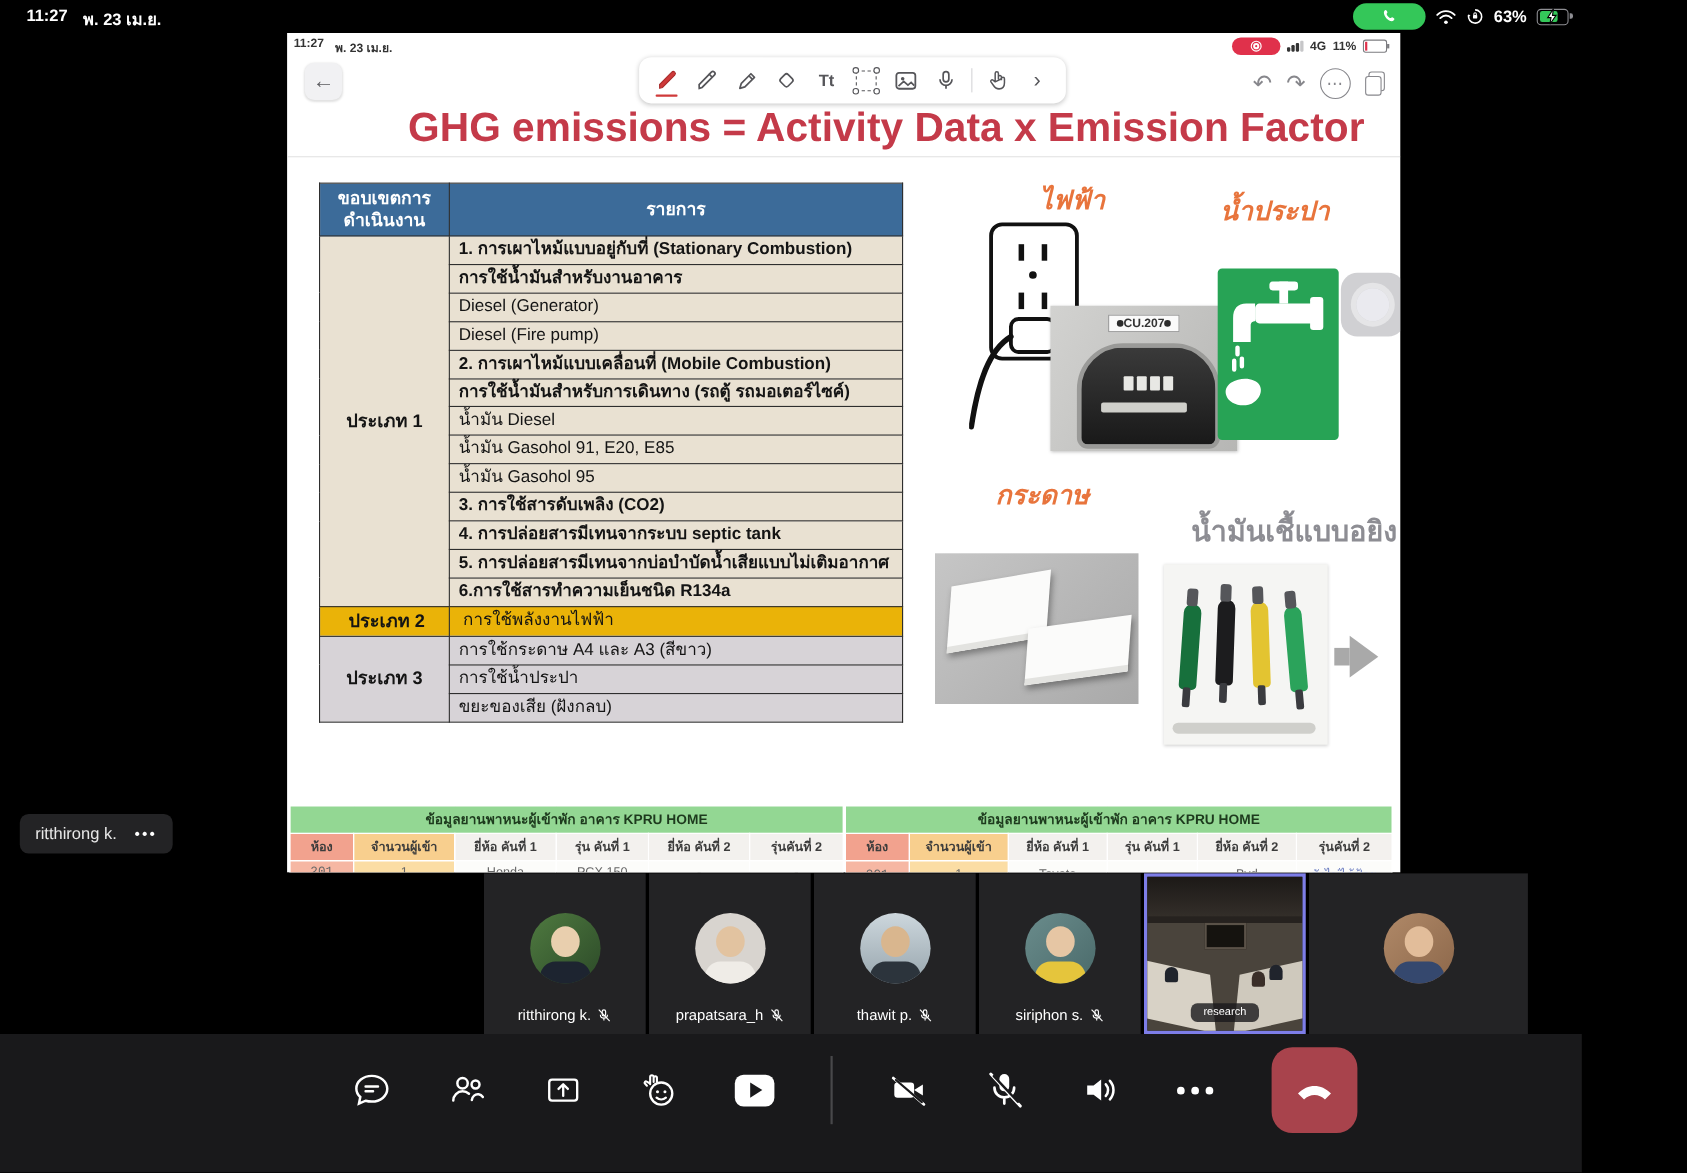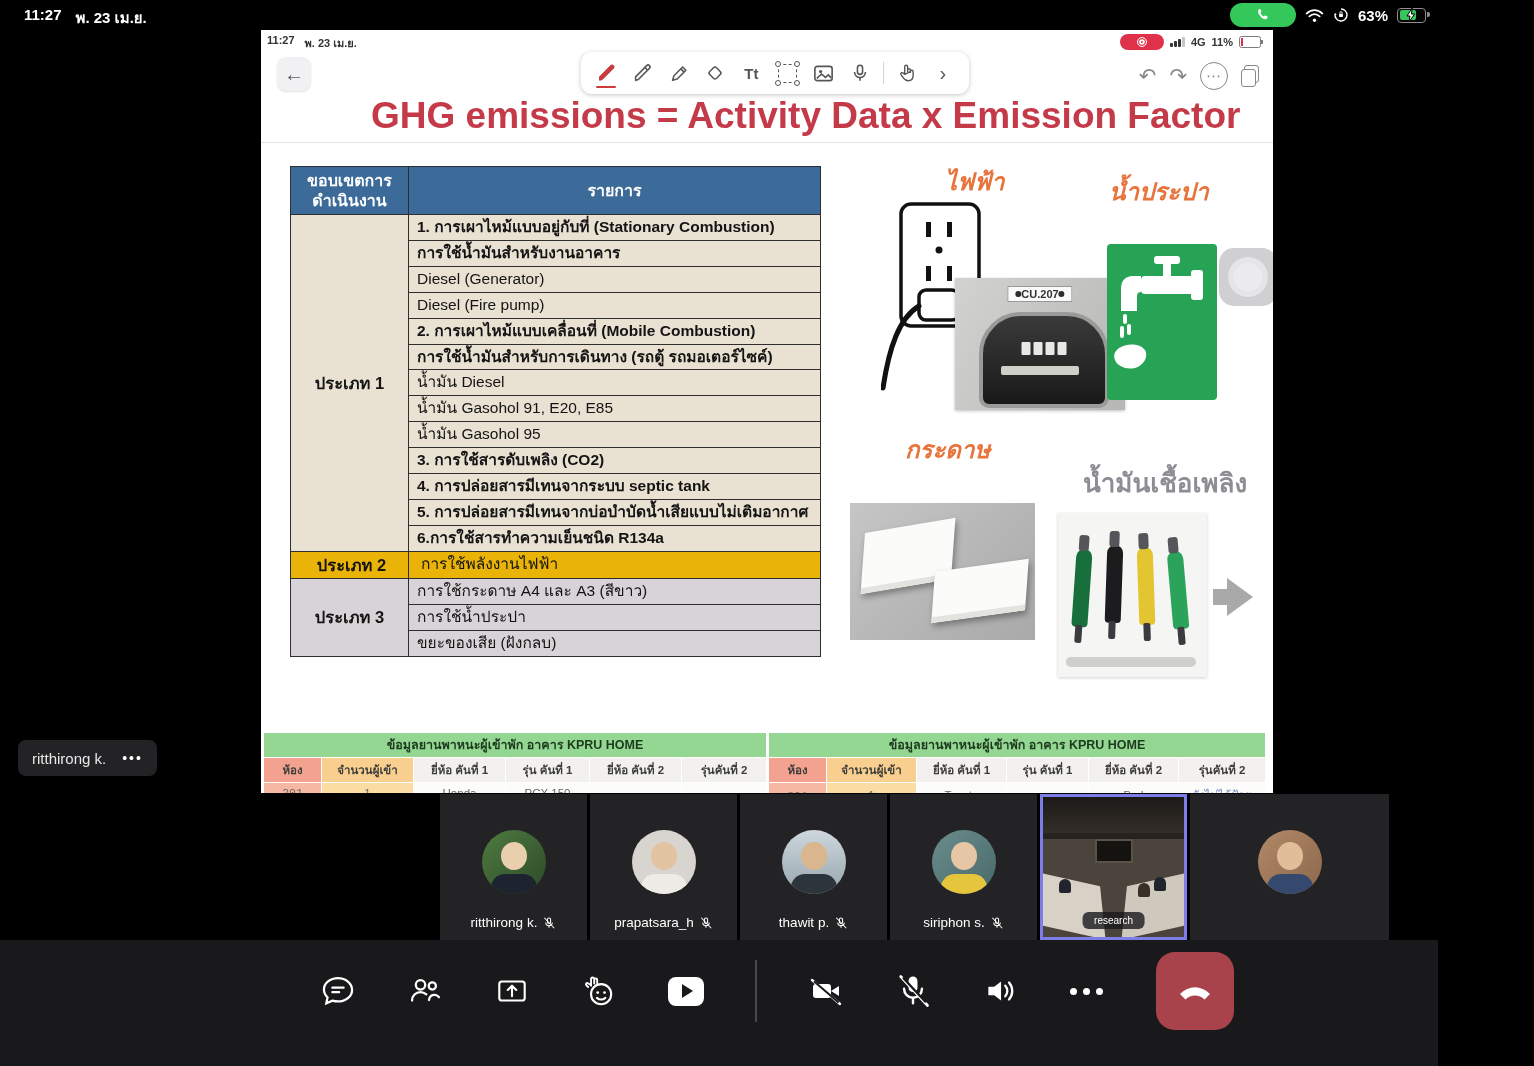--- a/index.html
+++ b/index.html
@@ -341,21 +341,21 @@
           </tr>
         <tr class="s3">
             <td>ขยะของเสีย (ฝังกลบ)</td>
           </tr>
       </tbody>
     </table>
 
     <span class="lbl" style="left:660px;top:132px;margin-left:24px;">ไฟฟ้า</span>
     <span class="lbl" style="left:848px;top:142px;">น้ำประปา</span>
     <span class="lbl" style="left:644px;top:400px;">กระดาษ</span>
-    <span class="lbl fuel" style="left:822px;top:432px;font-style:normal;">น้ำมันเชื้อเพลิง</span>
+    <span class="lbl fuel" style="left:822px;top:432px;font-style:normal;">น้ำมันเชื้แบบอยิง</span>
 
     <svg class="outlet" width="110" height="195" viewBox="0 0 110 195">
       <rect x="20" y="6" width="78" height="122" rx="10" fill="#fff" stroke="#111" stroke-width="3.5"></rect>
       <rect x="45" y="24" width="5" height="15" fill="#111"></rect>
         <rect x="66" y="24" width="5" height="15" fill="#111"></rect>
       <circle cx="58" cy="52" r="3.5" fill="#111"></circle>
       <rect x="45" y="68" width="5" height="15" fill="#111"></rect>
         <rect x="66" y="68" width="5" height="15" fill="#111"></rect>
       <rect x="38" y="92" width="40" height="30" rx="7" fill="#fff" stroke="#111" stroke-width="3.5"></rect>
       <path d="M38 108 C 18 120, 8 150, 2 190" fill="none" stroke="#111" stroke-width="5" stroke-linecap="round"></path>

